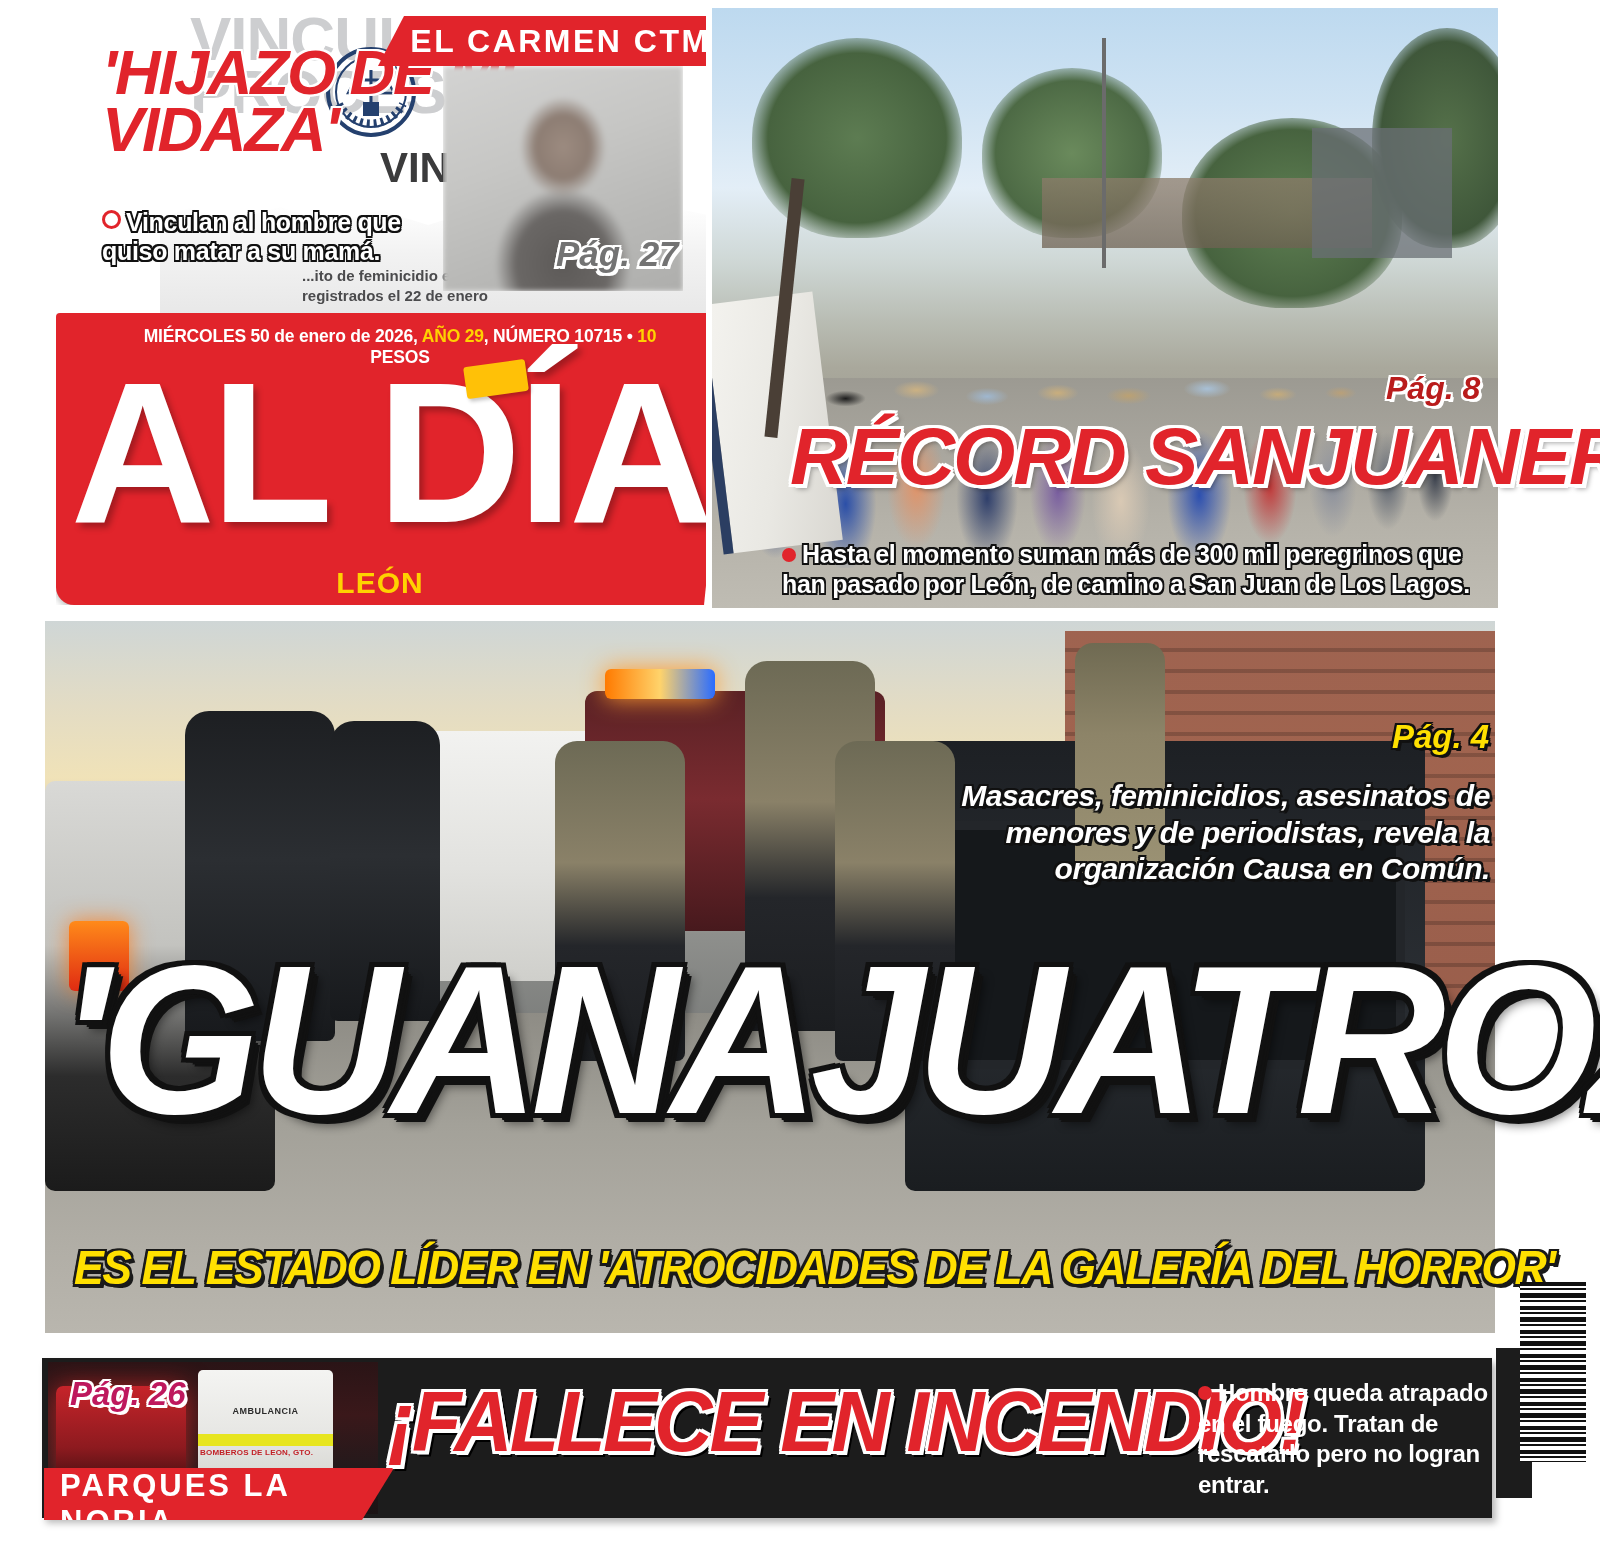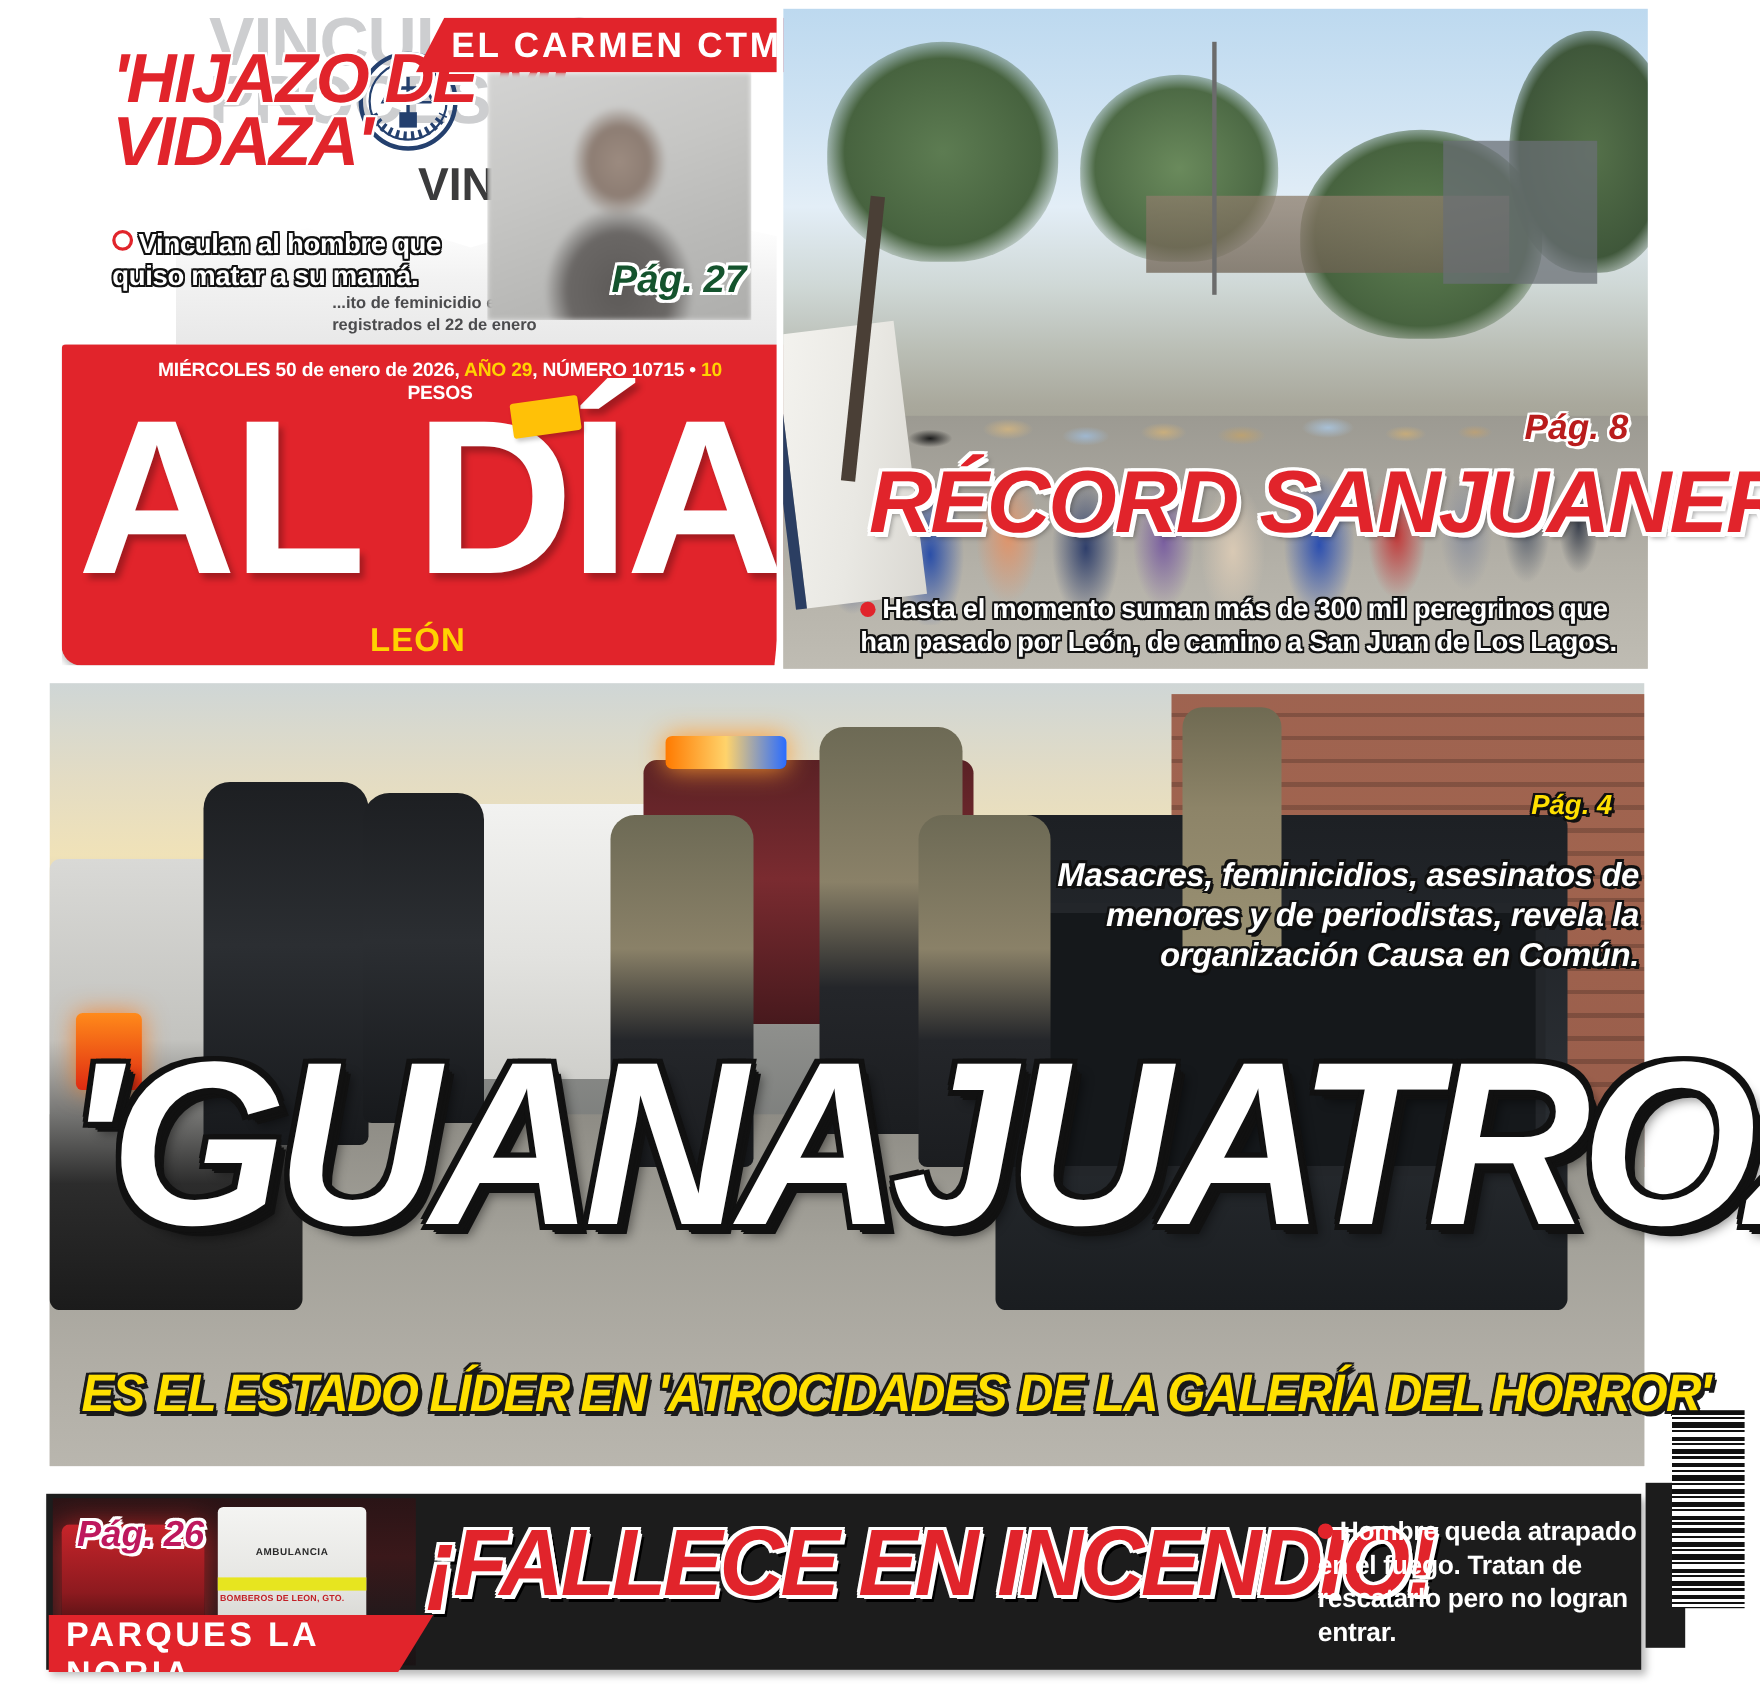--- a/index.html
+++ b/index.html
@@ -72,21 +72,21 @@
     left:443px;top:66px;width:240px;height:225px;overflow:hidden;
     background:
       radial-gradient(ellipse 60px 70px at 50% 36%, #9c8b80 0%, #8d7d73 45%, rgba(141,125,115,0) 72%),
       radial-gradient(ellipse 85px 95px at 50% 88%, #5d5a58 0%, #6a6765 55%, rgba(106,103,101,0) 80%),
       linear-gradient(160deg,#d3d3d2 0%,#c6c6c4 40%,#b9b9b7 70%,#aeaeac 100%);
     filter:blur(2.5px);
   }
   #mugshot-wrap{left:443px;top:66px;width:240px;height:225px;overflow:hidden;}
   #pag27{
     left:556px;top:234px;
-    color:#14532d;font-weight:bold;font-style:italic;font-size:35px;
+    color:#737373;font-weight:bold;font-style:italic;font-size:35px;
     text-shadow:
       2px 0 0 #fff,-2px 0 0 #fff,0 2px 0 #fff,0 -2px 0 #fff,
       2px 2px 0 #fff,-2px 2px 0 #fff,2px -2px 0 #fff,-2px -2px 0 #fff,
       3px 3px 0 #fff,-3px 3px 0 #fff;
   }
 
   
   #masthead{
     left:56px;top:313px;width:678px;height:292px;background:#e1242b;
     border-radius:4px 4px 18px 18px;
@@ -220,21 +220,21 @@
     background:linear-gradient(90deg,#ff7a00,#ffd36b,#2a6cff);border-radius:6px;box-shadow:0 0 24px #ff9b2e;}
   #mp-car-left{position:absolute;left:0;top:160px;width:230px;height:410px;
     background:linear-gradient(180deg,#d9d9d6 0%,#c3c3bf 40%,#2c2c2c 72%,#1b1b1b 100%);border-radius:10px;}
   #mp-taillight{position:absolute;left:24px;top:300px;width:60px;height:70px;
     background:linear-gradient(180deg,#ff8a1a,#e02b12);border-radius:6px;box-shadow:0 0 22px rgba(255,120,20,.8);}
   .mp-officer{position:absolute;background:linear-gradient(180deg,#1d1f22 0%,#2b2e32 45%,#17191c 100%);border-radius:24px 24px 8px 8px;}
   .mp-gn{position:absolute;background:linear-gradient(180deg,#6d6a55 0%,#8a8168 38%,#24262a 64%,#1b1d20 100%);border-radius:22px 22px 8px 8px;}
 
   #pag4{
     left:1392px;top:718px;
-    color:#ffe000;font-weight:bold;font-style:italic;font-size:25px;
+    color:#ffe000;font-weight:bold;font-style:italic;font-size:33px;
     text-shadow:
       2px 0 0 #111,-2px 0 0 #111,0 2px 0 #111,0 -2px 0 #111,
       2px 2px 0 #111,-2px 2px 0 #111,2px -2px 0 #111,-2px -2px 0 #111,
       3px 3px 0 #111;
   }
   #main-deck{
     left:930px;top:778px;width:560px;
     color:#ffffff;font-weight:bold;font-style:italic;font-size:30px;line-height:1.22;
     text-align:right;letter-spacing:-.4px;
     text-shadow:

